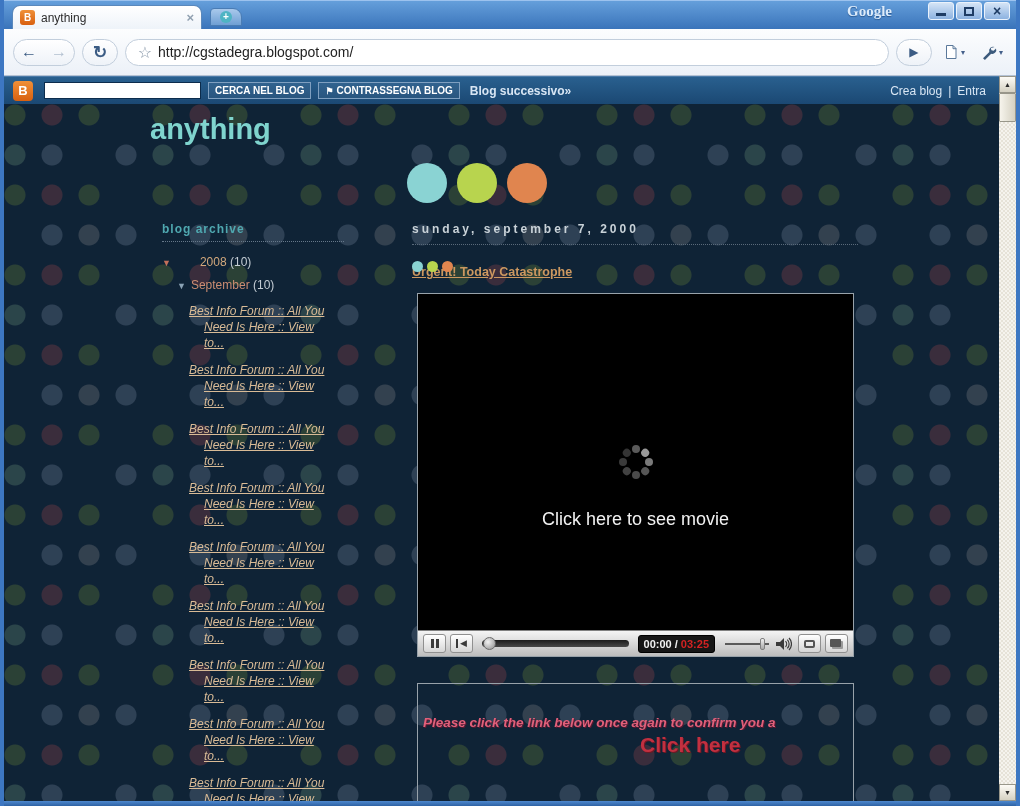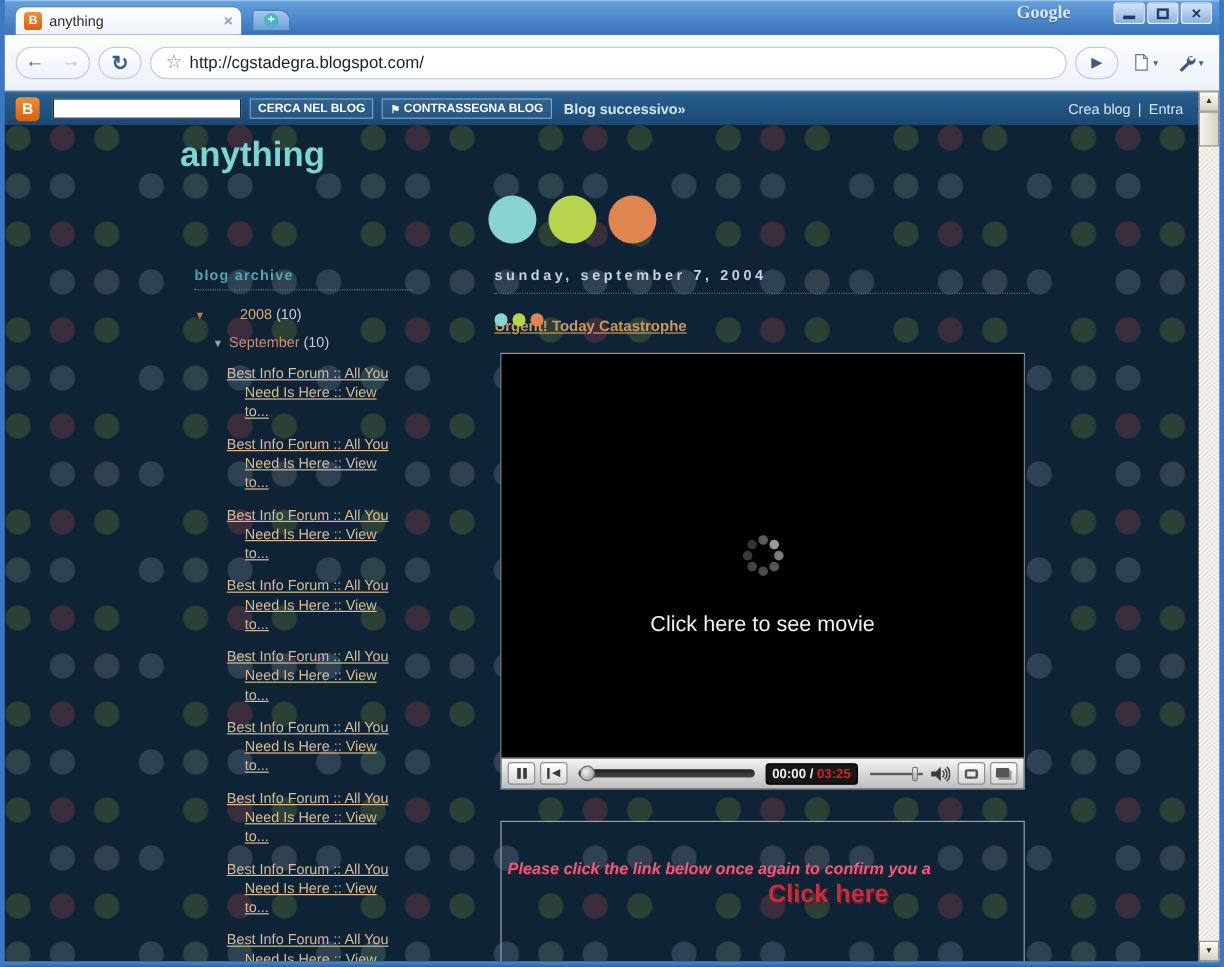--- a/index.html
+++ b/index.html
@@ -66,21 +66,21 @@
   .columns { display:flex; margin-top:19px; }
   .sidebar { width:182px; margin-left:12px; flex:none; }
   .archive-heading { color:#4fa8b0; font-weight:bold; font-size:12px; letter-spacing:1px; border-bottom:1px dotted #66788a; padding-bottom:5px; }
   .year-row { margin-top:13px; font-size:12px; color:#c3ccd4; }
   .toggle-red { color:#c4705a; font-size:9px; margin-right:5px; }
   .toggle-blue { color:#8ba3b5; font-size:9px; margin-right:5px; }
   .year-label { color:#d2a87c;margin-left:24px; }
   .count { color:#c3ccd4; }
   .month-row { margin:9px 0 0 15px; font-size:12px; }
   .month-label { color:#cc8d72; }
-  .post-list { margin:11px 0 0 27px; }
+  .post-list { margin:11px 0 0 27px;font-style:italic; }
   .post-item { margin-bottom:11px; font-size:12px; line-height:16px; }
   .post-item .pl { color:#d9bb96; text-decoration:underline; display:block; }
   .post-item .ind { padding-left:15px; }
 
   .main { width:446px; margin-left:68px; flex:none; }
   .post-date { color:#c9d2d8; font-weight:bold; font-size:12px; letter-spacing:3px; border-bottom:1px dotted #5a6a7a; padding-bottom:8px; }
   .post-title { margin-top:11px; position:relative; padding-left:51px; color:#a0c677; font-weight:bold; font-size:16px; line-height:21px; }
   .title-dots { position:absolute; left:0; top:5px; display:flex; gap:4px; }
   .title-dot { width:11px; height:11px; border-radius:50%; }
   .urgent { display:inline-block; margin-top:9px; color:#cc9860; font-weight:bold; font-size:12.5px; text-decoration:underline; }
@@ -280,21 +280,21 @@
                 <div class="post-item">
                   <span class="pl">Best Info Forum :: All You</span>
                   <span class="pl ind">Need Is Here :: View</span>
 
                 </div>
 
               </div>
           </div>
 
           <div class="main">
-            <div class="post-date">sunday, september 7, 2004</div>
+            <div class="post-date">sunday, september 7, 2000</div>
             <div class="post-title">
               <span class="title-dots">
                 <span class="title-dot c-cyan"></span>
                 <span class="title-dot c-green"></span>
                 <span class="title-dot c-orange"></span>
               </span>
             </div>
             <span class="urgent">Urgent! Today Catastrophe</span>
 
             

